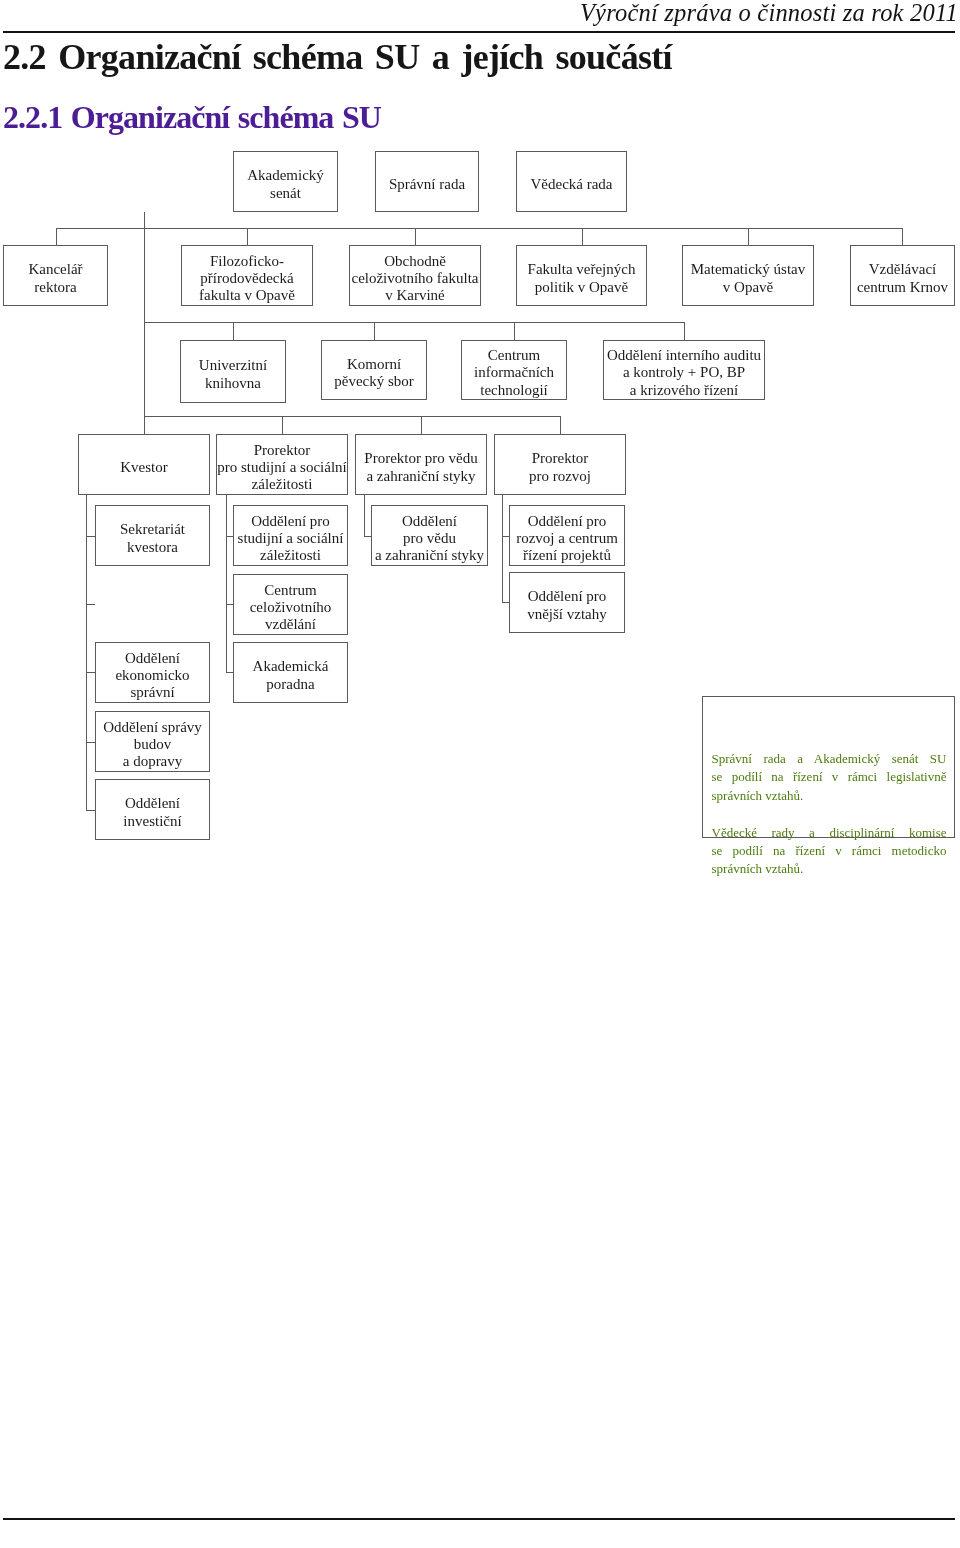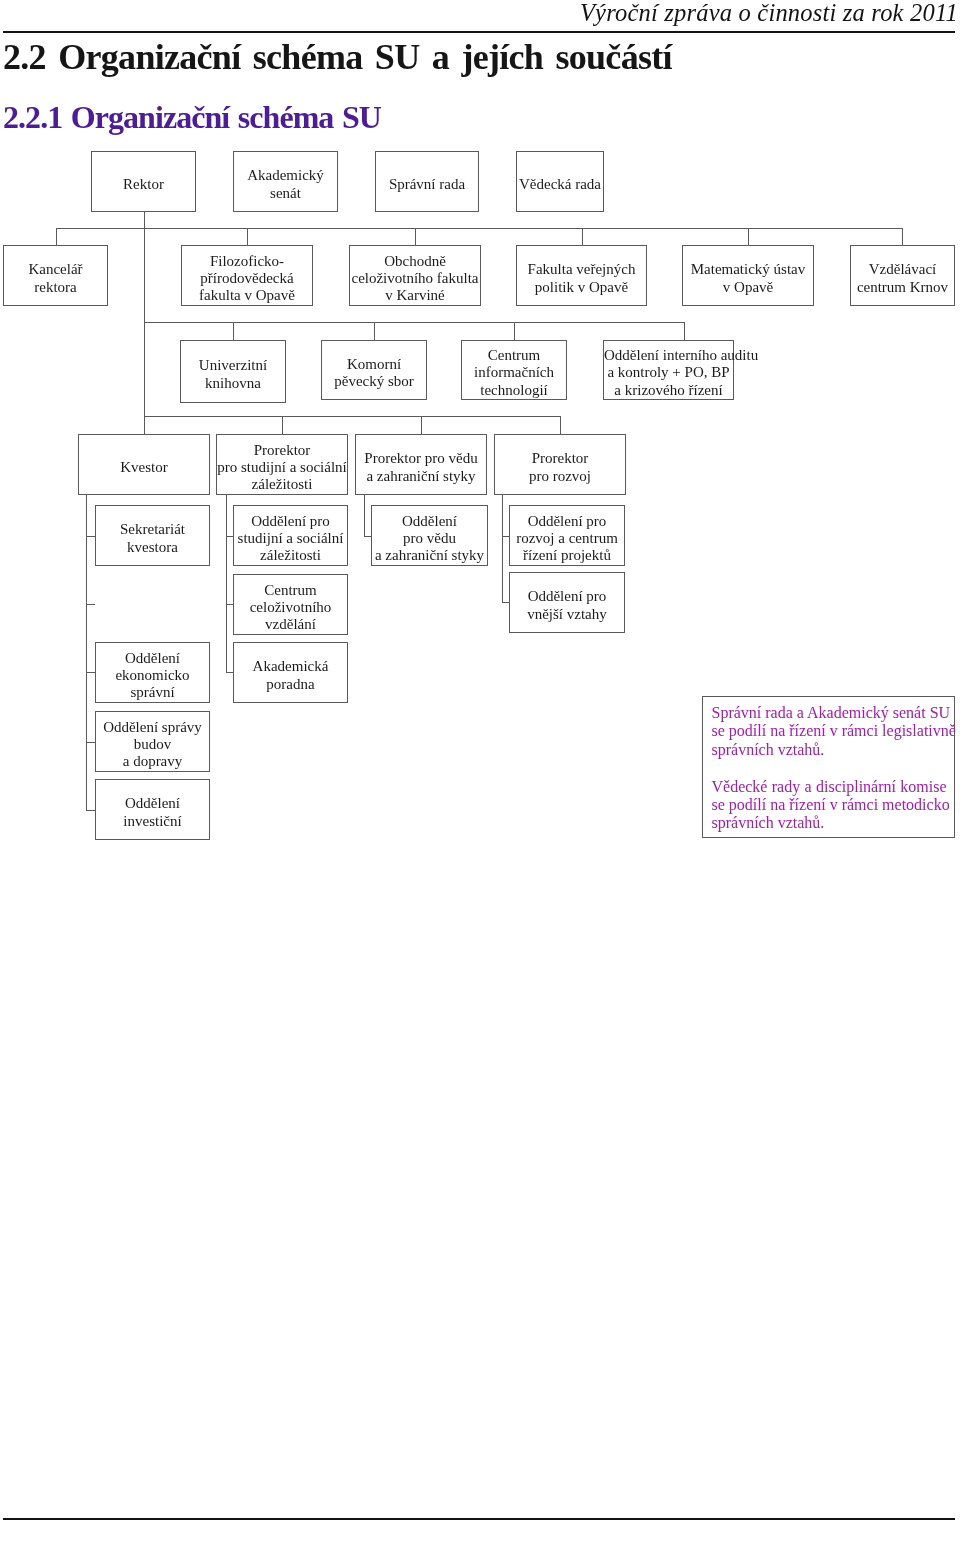--- a/index.html
+++ b/index.html
@@ -29,22 +29,22 @@
         display:flex;align-items:center;justify-content:center;background:#fff;}
   .node .lines{display:block;width:100%;text-align:center;position:relative;top:3px;
         font-size:15px;line-height:17.3px;color:#1b1b1b;}
   .node .lines .tl{display:block;white-space:nowrap;}
   .ln{position:absolute;background:#5a5a5a;}
   .lnh{height:1px;}
   .lnv{width:1px;}
 
   #note-box{position:absolute;border:1px solid #5a5a5a;box-sizing:border-box;}
   #note-box .nl{position:absolute;left:8.5px;width:235px;
-        font-size:16px;line-height:18.4px;color:#a21caf;
-        text-align:justify;text-align-last:justify;white-space:nowrap;}
+        font-size:13px;line-height:18.4px;color:#4d7c0f;
+        text-align:justify;text-align-last:justify;white-space:nowrap;margin-top:46px;}
   #note-box .nl.last{text-align-last:left;}
 </style>
 </head>
 <body>
 
 <div class="page">
 
   <div id="running-head">Výroční zpráva o činnosti za rok 2011</div>
   <div id="head-rule"></div>
 
@@ -78,37 +78,32 @@
       <div class="ln lnh" style="left: 86px; top: 810px; width: 9px;"></div>
       <div class="ln lnv" style="left: 226px; top: 495px; height: 177px;"></div>
       <div class="ln lnh" style="left: 226px; top: 536px; width: 7px;"></div>
       <div class="ln lnh" style="left: 226px; top: 604px; width: 7px;"></div>
       <div class="ln lnh" style="left: 226px; top: 672px; width: 7px;"></div>
       <div class="ln lnv" style="left: 364px; top: 495px; height: 41px;"></div>
       <div class="ln lnh" style="left: 364px; top: 536px; width: 7px;"></div>
       <div class="ln lnv" style="left: 502px; top: 495px; height: 107px;"></div>
       <div class="ln lnh" style="left: 502px; top: 536px; width: 7px;"></div>
       <div class="ln lnh" style="left: 502px; top: 602px; width: 7px;"></div>
-      <div class="node" style="left: 91px; top: 151px; width: 105px; height: 61px;">
-        <span class="lines">
-          <span class="tl">Rektor</span>
-        </span>
-      </div>
       <div class="node" style="left: 233px; top: 151px; width: 105px; height: 61px;">
         <span class="lines">
           <span class="tl">Akademický</span>
           <span class="tl">senát</span>
         </span>
       </div>
       <div class="node" style="left: 375px; top: 151px; width: 104px; height: 61px;">
         <span class="lines">
           <span class="tl">Správní rada</span>
         </span>
       </div>
-      <div class="node" style="left: 516px; top: 151px; width: 88px; height: 61px;">
+      <div class="node" style="left: 516px; top: 151px; width: 111px; height: 61px;">
         <span class="lines">
           <span class="tl">Vědecká rada</span>
         </span>
       </div>
       <div class="node" style="left: 3px; top: 245px; width: 105px; height: 61px;">
         <span class="lines">
           <span class="tl">Kancelář</span>
           <span class="tl">rektora</span>
         </span>
       </div>
@@ -156,21 +151,21 @@
           <span class="tl">pěvecký sbor</span>
         </span>
       </div>
       <div class="node" style="left: 461px; top: 340px; width: 106px; height: 60px;">
         <span class="lines">
           <span class="tl">Centrum</span>
           <span class="tl">informačních</span>
           <span class="tl">technologií</span>
         </span>
       </div>
-      <div class="node" style="left: 603px; top: 340px; width: 131px; height: 60px;">
+      <div class="node" style="left: 603px; top: 340px; width: 162px; height: 60px;">
         <span class="lines">
           <span class="tl">Oddělení interního auditu</span>
           <span class="tl">a kontroly + PO, BP</span>
           <span class="tl">a krizového řízení</span>
         </span>
       </div>
       <div class="node" style="left: 78px; top: 434px; width: 132px; height: 61px; justify-content: flex-end;">
         <span class="lines">
           <span class="tl">Kvestor</span>
         </span>

